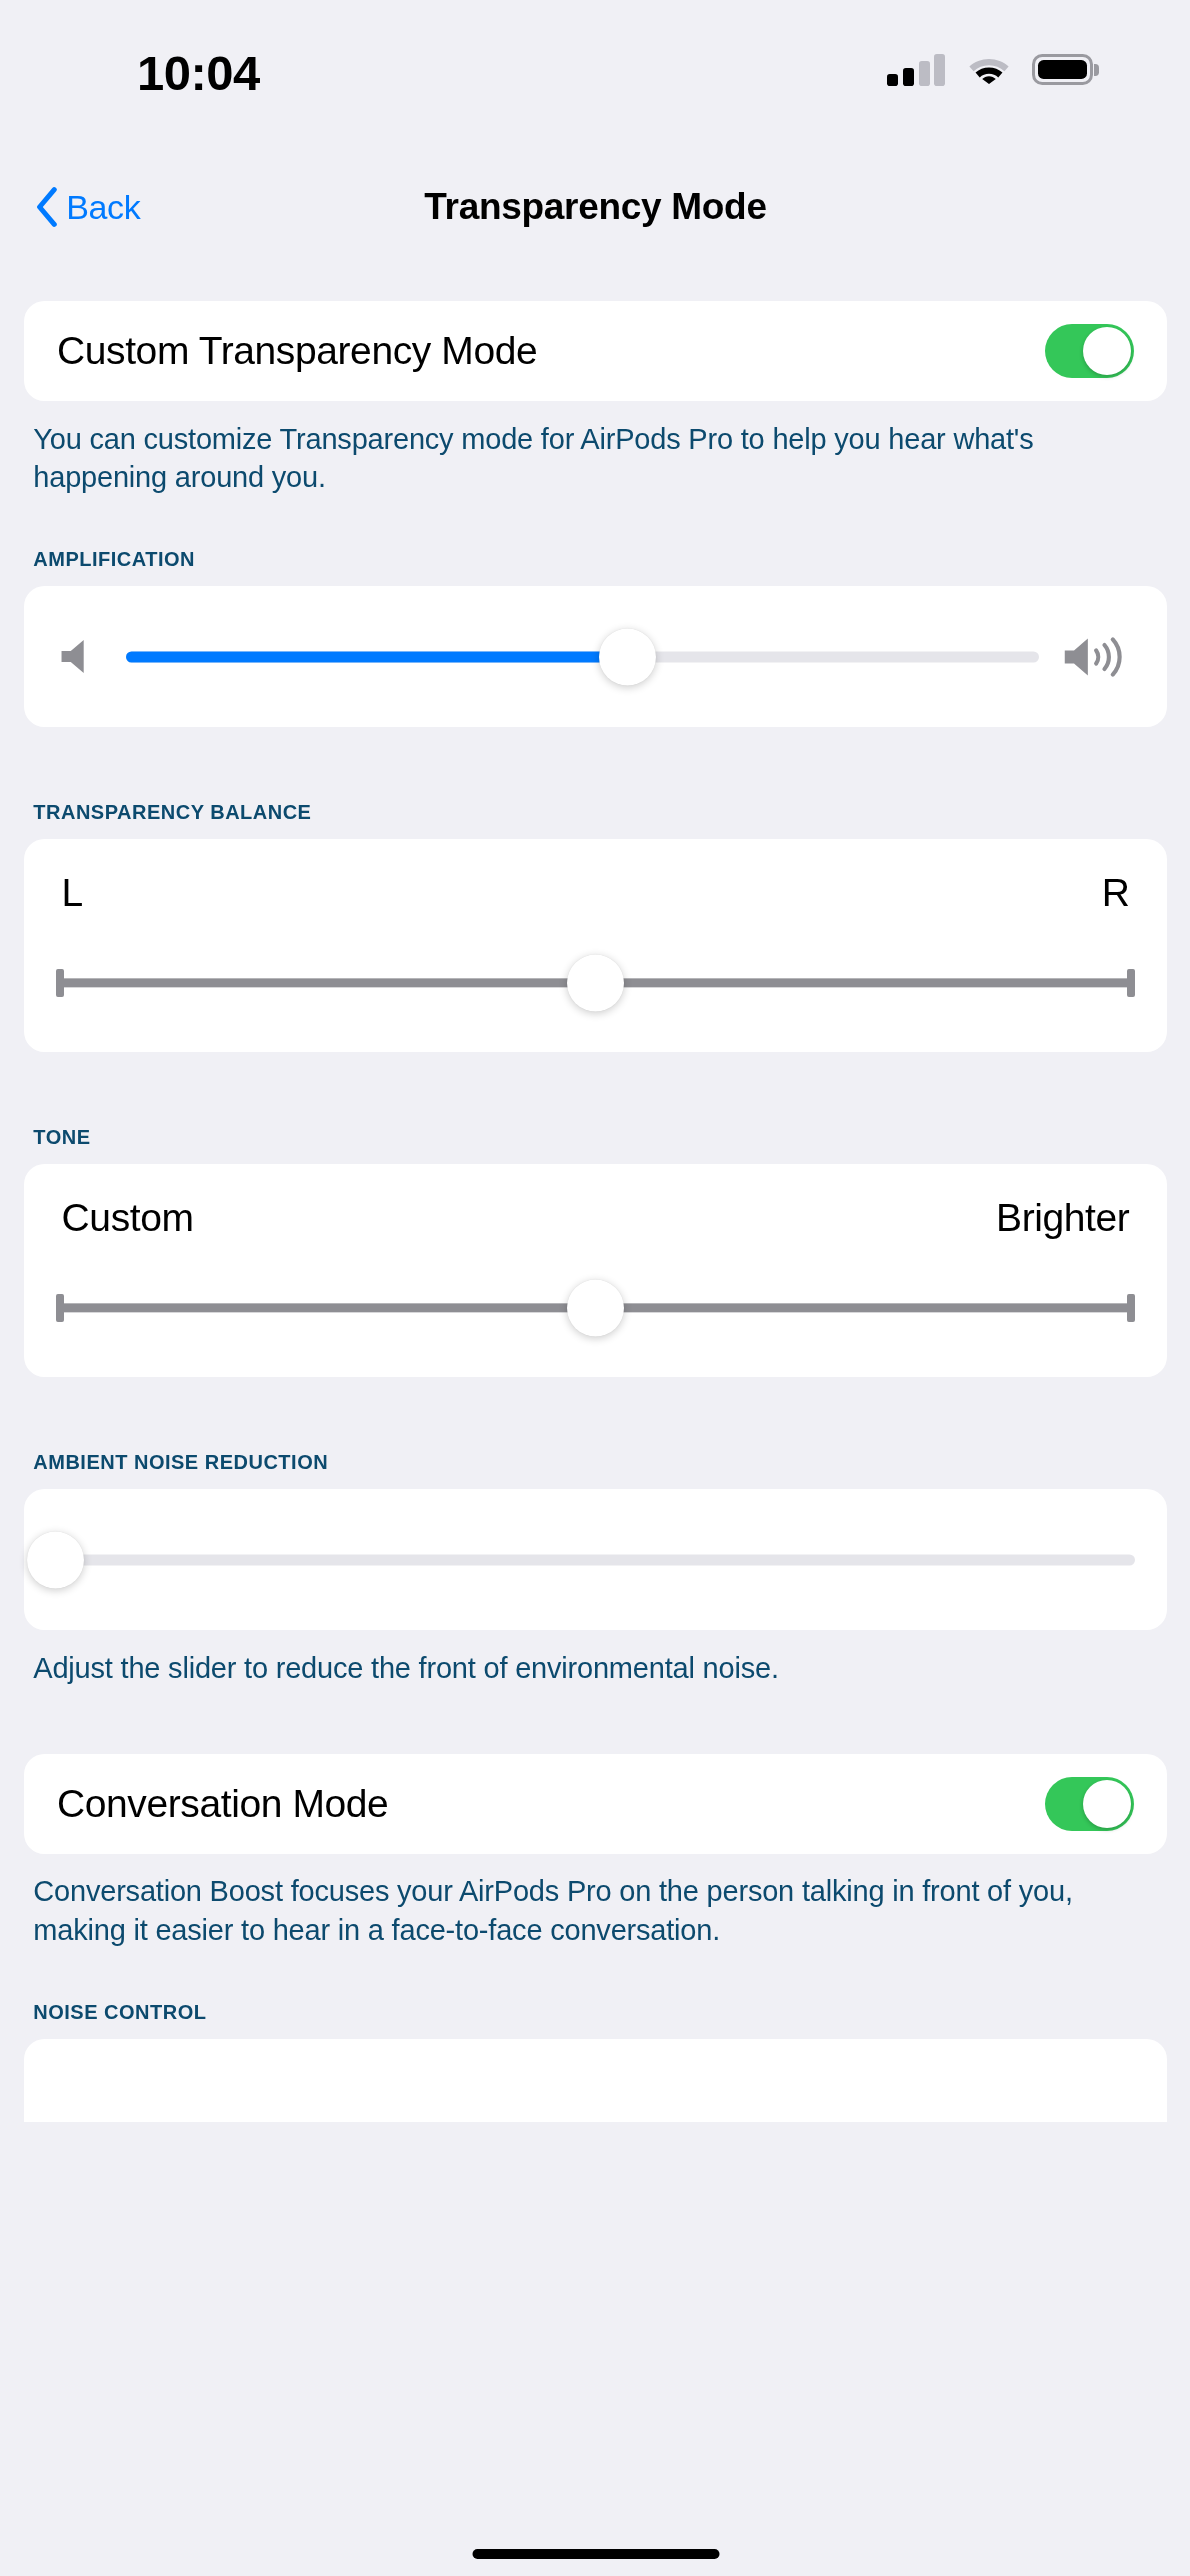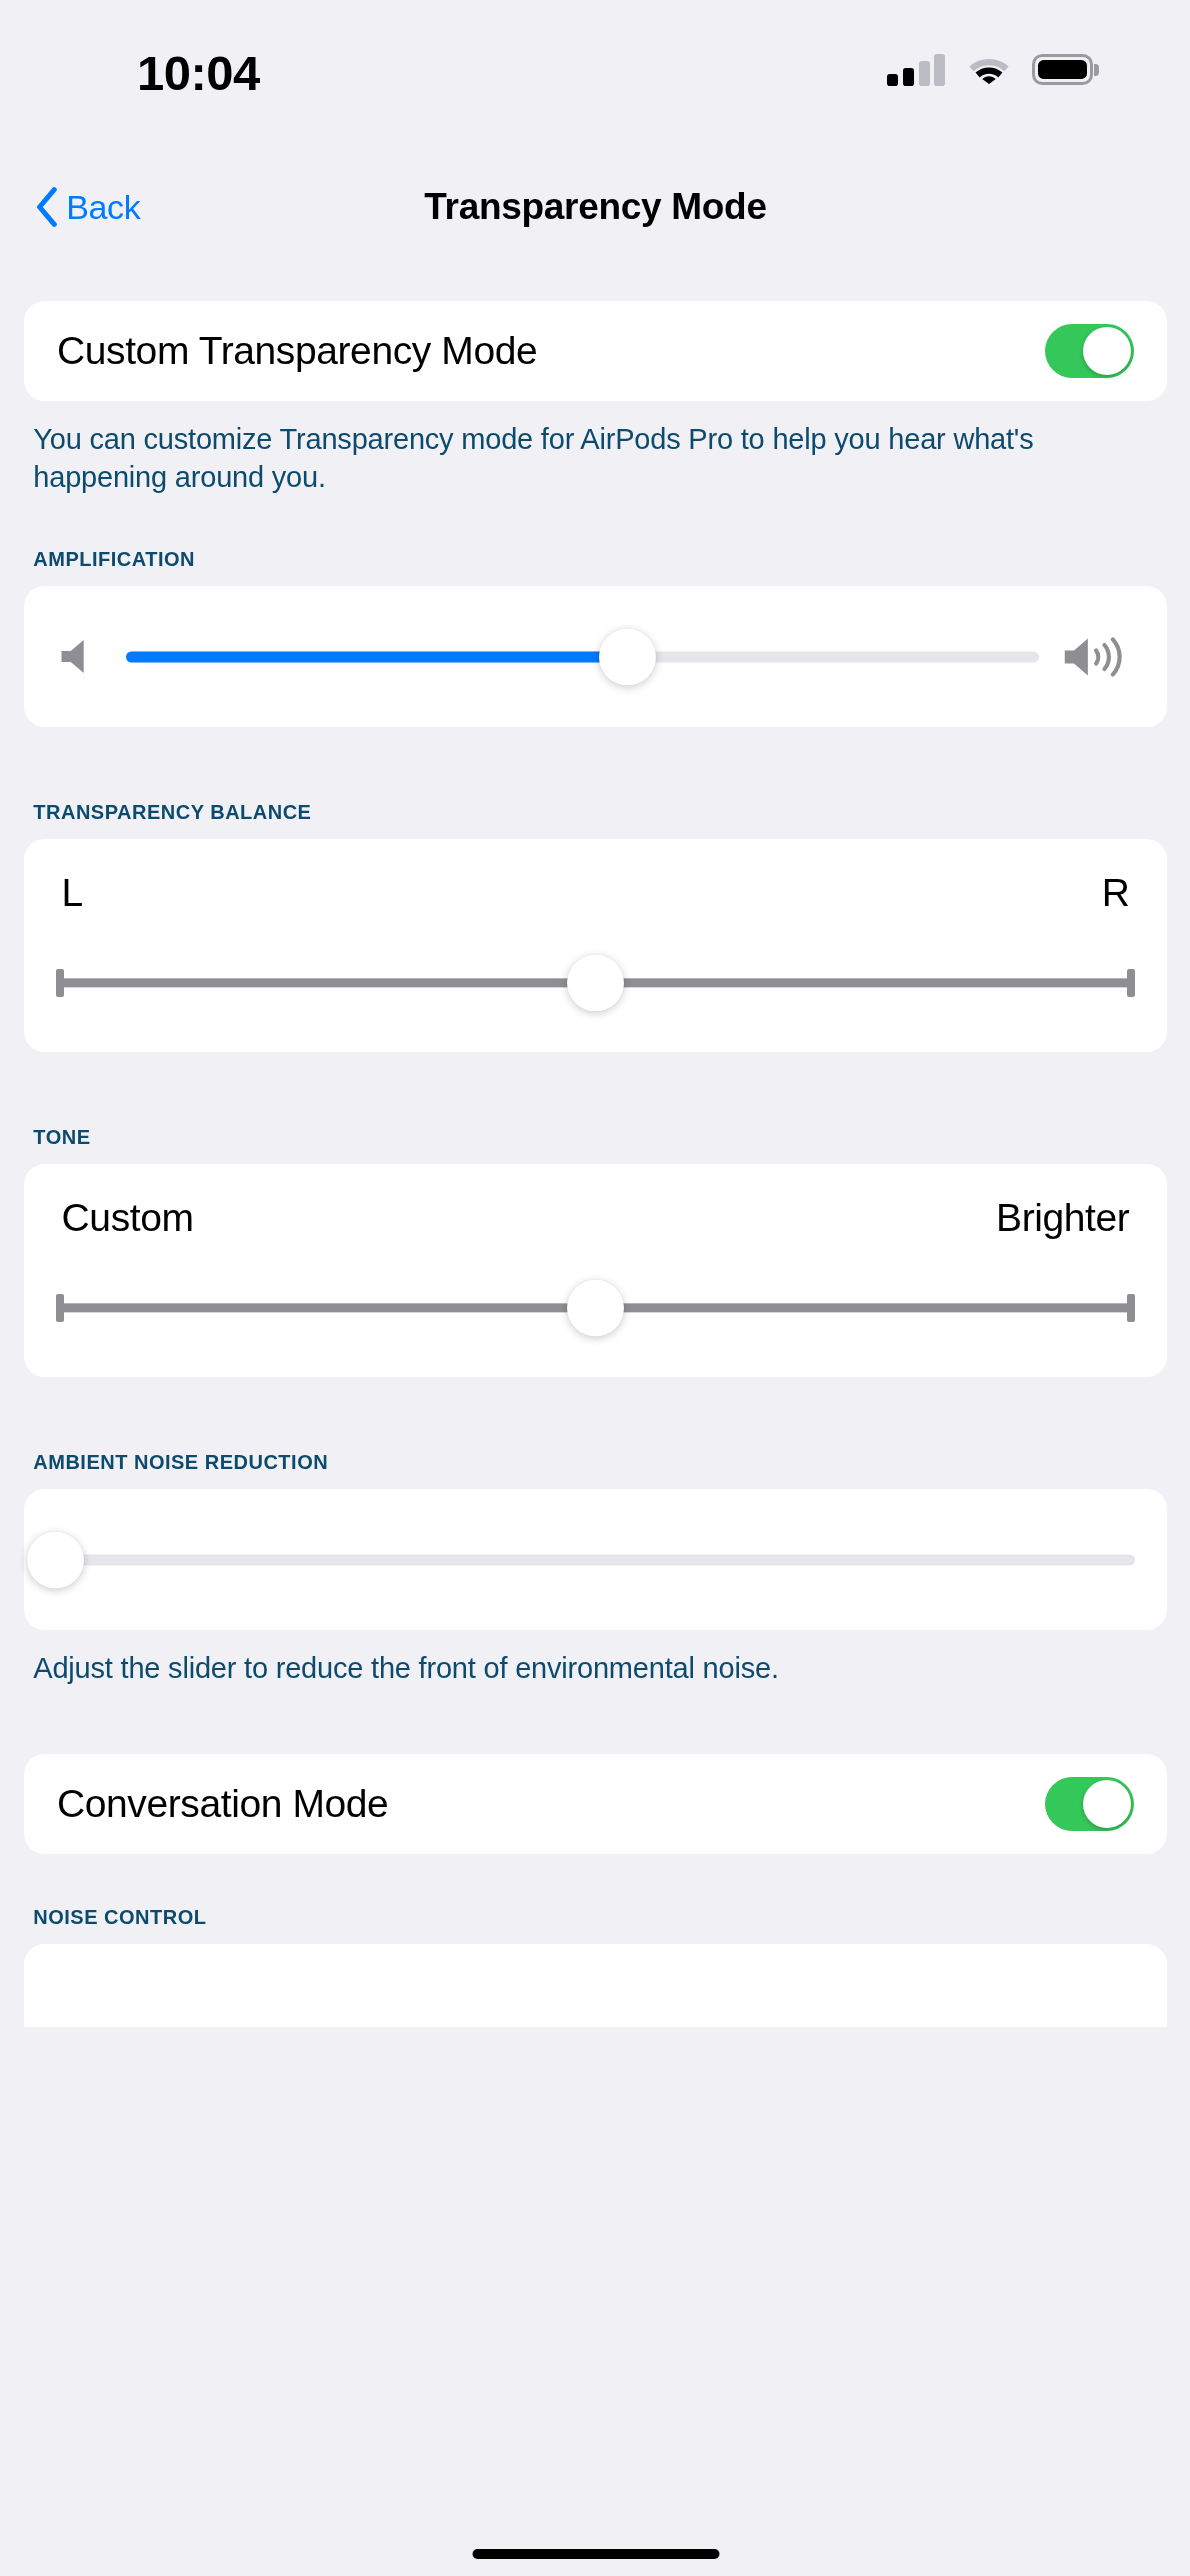--- a/index.html
+++ b/index.html
@@ -432,20 +432,21 @@
     <div class="spacer-72"></div>
 
     <div class="card">
       <div class="row-toggle">
         <span class="row-label">Conversation Mode</span>
         <span class="switch">
           <span class="knob"></span>
         </span>
       </div>
     </div>
+    <div class="footnote">Conversation Boost focuses your AirPods Pro on the person talking in front of you, making it easier to hear in a face-to-face conversation.</div>
 
     <div class="spacer-56"></div>
 
     <div class="group-header">NOISE CONTROL</div>
     <div class="bottom-card"></div>
 
   </div>
 
   <div class="home-indicator"></div>
 

